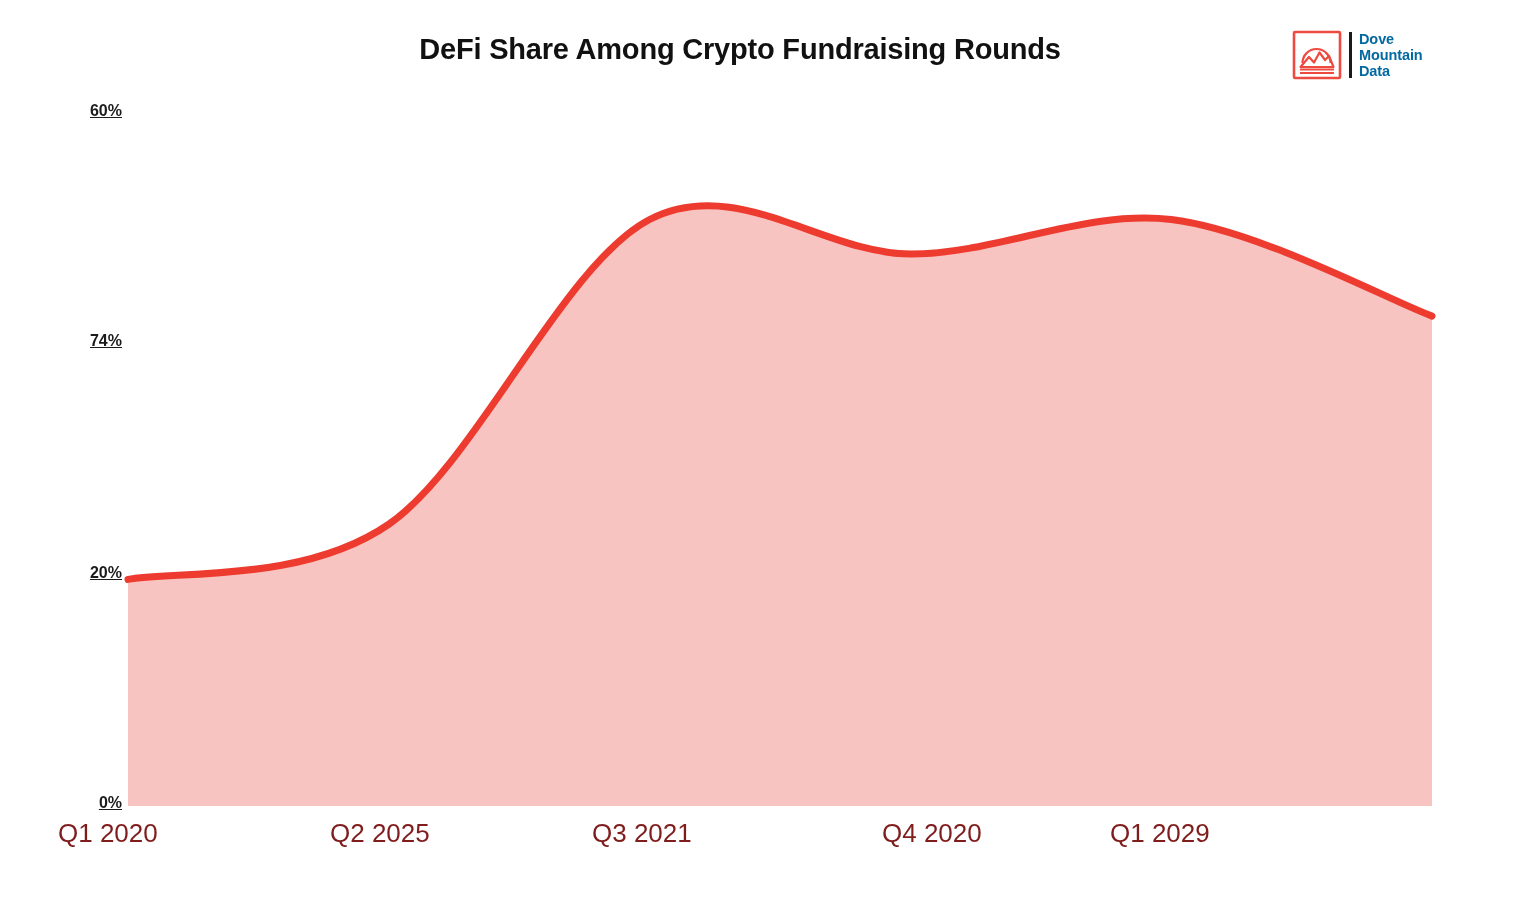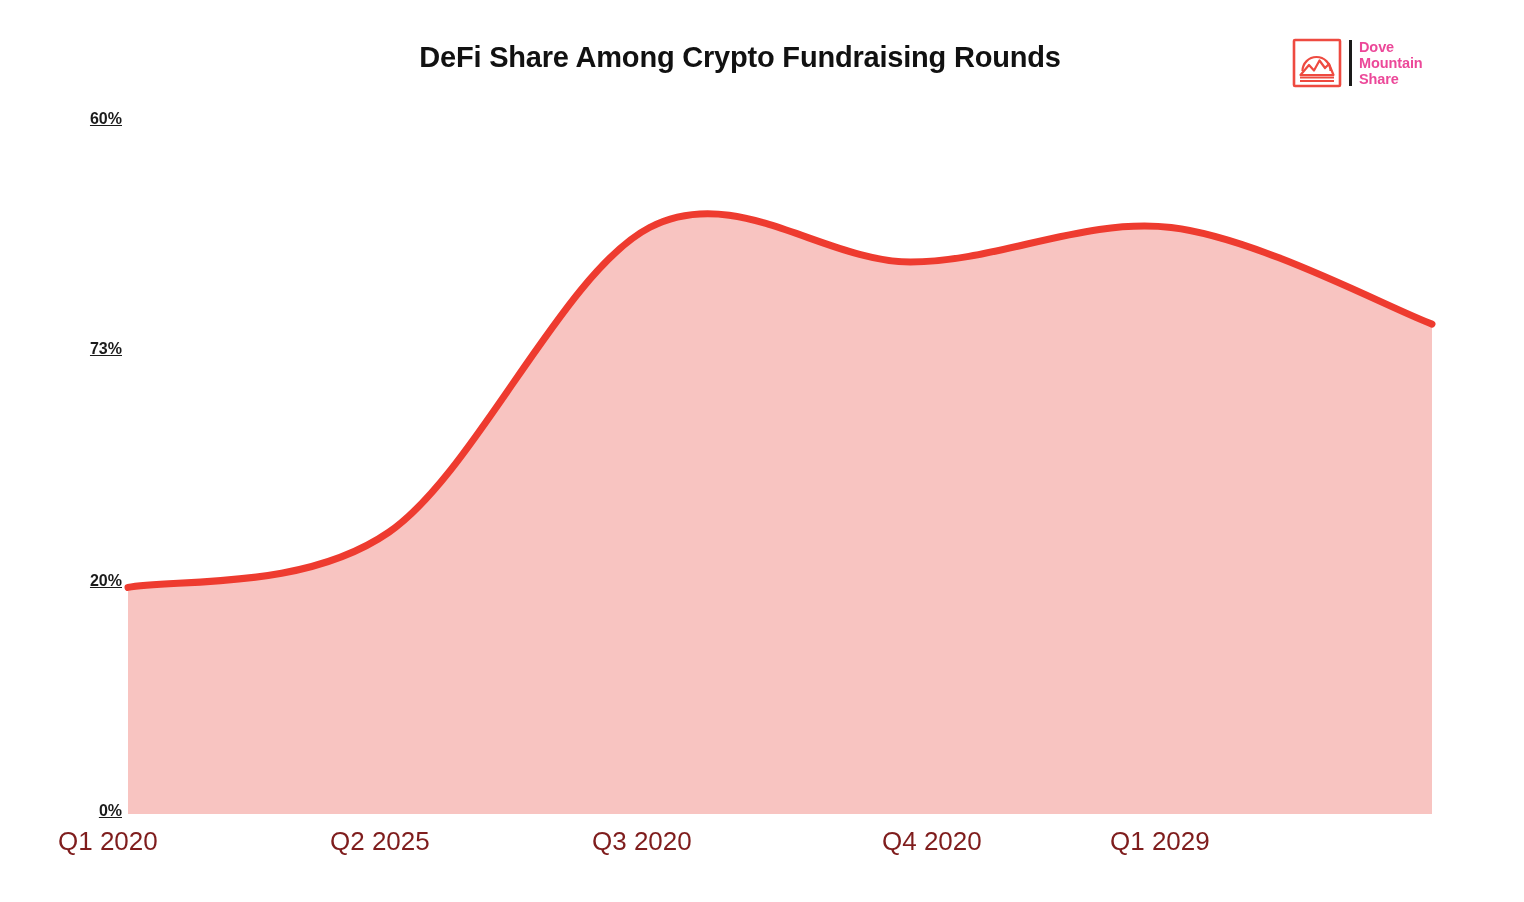--- a/index.html
+++ b/index.html
@@ -11,21 +11,20 @@
     width: 1524px;
     height: 902px;
     font-family: "Liberation Sans", sans-serif;
     overflow: hidden;
     position: relative;
   }
   #chart-page {
     position: absolute;
     inset: 0;
     background: #ffffff;
-    margin-top: 8px;
   }
 
   
   .chart-title {
     position: absolute;
     left: 0;
     top: 33px;
     width: 1480px;
     text-align: center;
     font-size: 29px;
@@ -53,21 +52,21 @@
     background: #1a1a1a;
     flex: 0 0 auto;
   }
   .brand-text {
     display: flex;
     flex-direction: column;
     justify-content: center;
     line-height: 1.12;
     font-size: 14.5px;
     font-weight: bold;
-    color: #ec4899;
+    color: #0369a1;
     letter-spacing: -0.1px;
   }
 
   
   .plot-area {
     position: absolute;
     left: 0;
     top: 0;
     width: 1524px;
     height: 902px;
@@ -107,38 +106,38 @@
       <rect x="2" y="2" width="46" height="46" rx="1" fill="none" stroke="#ee4a40" stroke-width="2.6"></rect>
       <path d="M10.5 33 A14 14 0 0 1 38.5 33" fill="none" stroke="#ee4a40" stroke-width="2.2"></path>
       <path d="M8.5 37 L17 27 L22 32.5 L27.5 22.5 L33 30 L37 26 L41.5 37 Z" fill="none" stroke="#ee4a40" stroke-width="2.2" stroke-linejoin="round"></path>
       <line x1="8" y1="39.5" x2="42" y2="39.5" stroke="#ee4a40" stroke-width="1.8"></line>
       <line x1="8" y1="43" x2="42" y2="43" stroke="#ee4a40" stroke-width="1.8"></line>
     </svg>
     <div class="brand-divider"></div>
     <div class="brand-text">
       <span>Dove</span>
       <span>Mountain</span>
-      <span>Share</span>
+      <span>Data</span>
     </div>
   </div>
 
   <div class="plot-area">
     <svg id="plot-svg" width="1524" height="902" viewBox="0 0 1524 902">
       <path id="area-fill" fill="#f8c4c1" stroke="none" d="M 128.00 579.45 C 171.47 570.25, 301.87 584.24, 388.80 524.25 C 475.73 464.26, 562.67 264.54, 649.60 219.50 C 736.53 174.46, 823.47 254.00, 910.40 254.00 C 997.33 254.00, 1084.27 209.15, 1171.20 219.50 C 1258.13 229.85, 1388.53 300.00, 1432.00 316.10 L 1432 806 L 128 806 Z"></path>
       <path id="area-line" fill="none" stroke="#ee3b2f" stroke-width="7" stroke-linejoin="round" stroke-linecap="round" d="M 128.00 579.45 C 171.47 570.25, 301.87 584.24, 388.80 524.25 C 475.73 464.26, 562.67 264.54, 649.60 219.50 C 736.53 174.46, 823.47 254.00, 910.40 254.00 C 997.33 254.00, 1084.27 209.15, 1171.20 219.50 C 1258.13 229.85, 1388.53 300.00, 1432.00 316.10"></path>
     </svg>
   </div>
 
   <div id="y-ticks">
       <div class="y-tick-label" style="top: 102px;">60%</div>
-      <div class="y-tick-label" style="top: 332px;">73%</div>
+      <div class="y-tick-label" style="top: 332px;">74%</div>
       <div class="y-tick-label" style="top: 564px;">20%</div>
       <div class="y-tick-label" style="top: 794px;">0%</div>
     </div>
   <div id="x-ticks">
       <div class="x-tick-label" style="left: 58px;">Q1 2020</div>
       <div class="x-tick-label" style="left: 330px;">Q2 2025</div>
-      <div class="x-tick-label" style="left: 592px;">Q3 2020</div>
+      <div class="x-tick-label" style="left: 592px;">Q3 2021</div>
       <div class="x-tick-label" style="left: 882px;">Q4 2020</div>
       <div class="x-tick-label" style="left: 1110px;">Q1 2029</div>
     </div>
 
 </div>
 
 </body></html>

